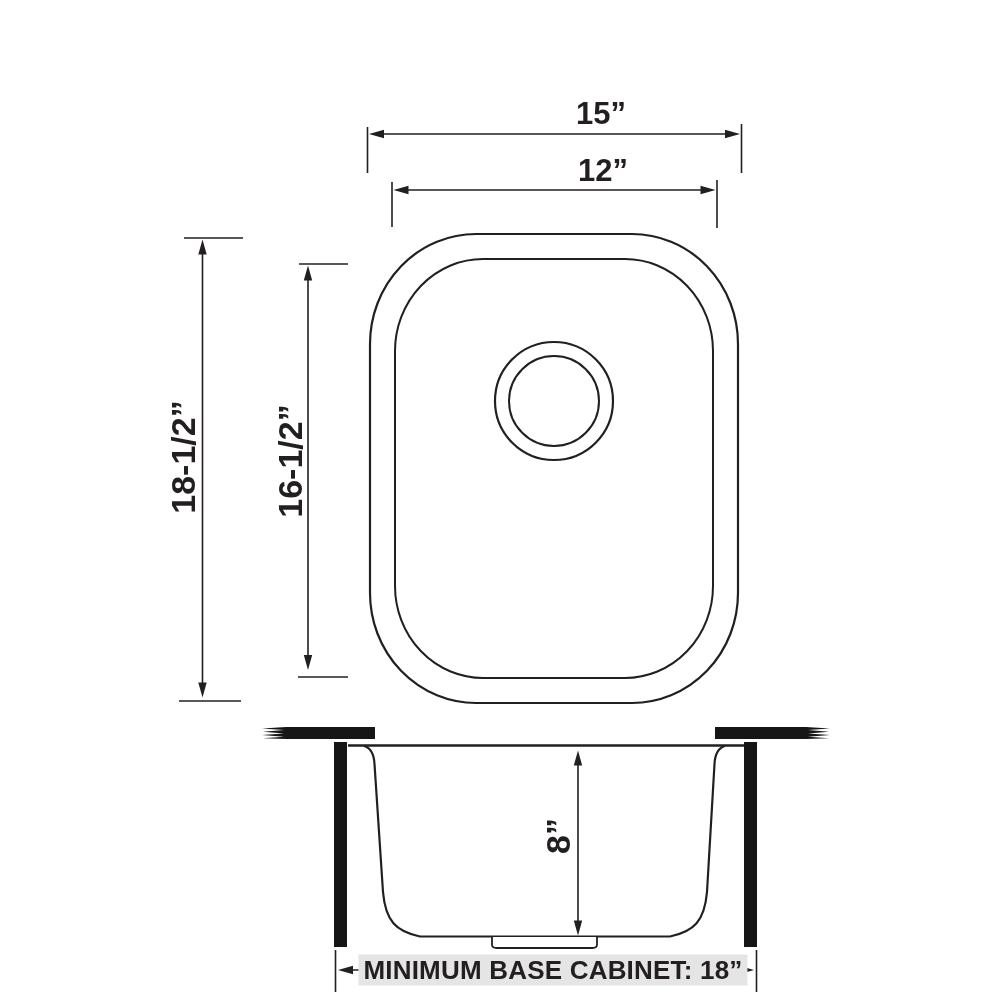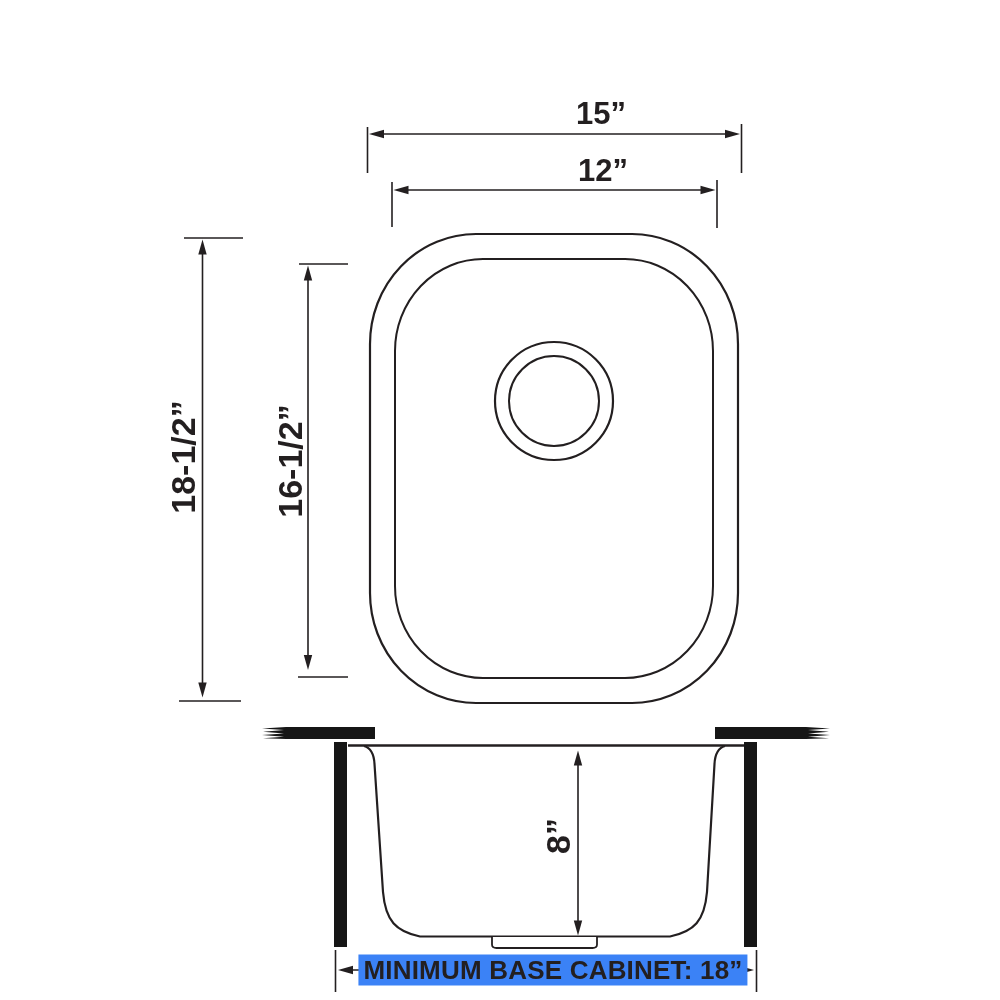--- a/index.html
+++ b/index.html
@@ -31,21 +31,21 @@
     transform: translate(-50%, -50%) rotate(-90deg);
   }
   .title-label {
     font-size: 33px;
     letter-spacing: 0.5px;
   }
   .dim-h-label { font-size: 31px; margin-left: 48px; }
   .dim-v-label { font-size: 34px; }
   .cabinet-label {
     font-size: 26px;
-    background: #3b82f6;
+    background: #e5e5e5;
     padding: 0 5px;
     letter-spacing: 0.2px;
   }
 </style>
 </head>
 <body>
 
 <div class="canvas">
 
   <svg class="drawing-svg" width="1000" height="1000" viewBox="0 0 1000 1000">

